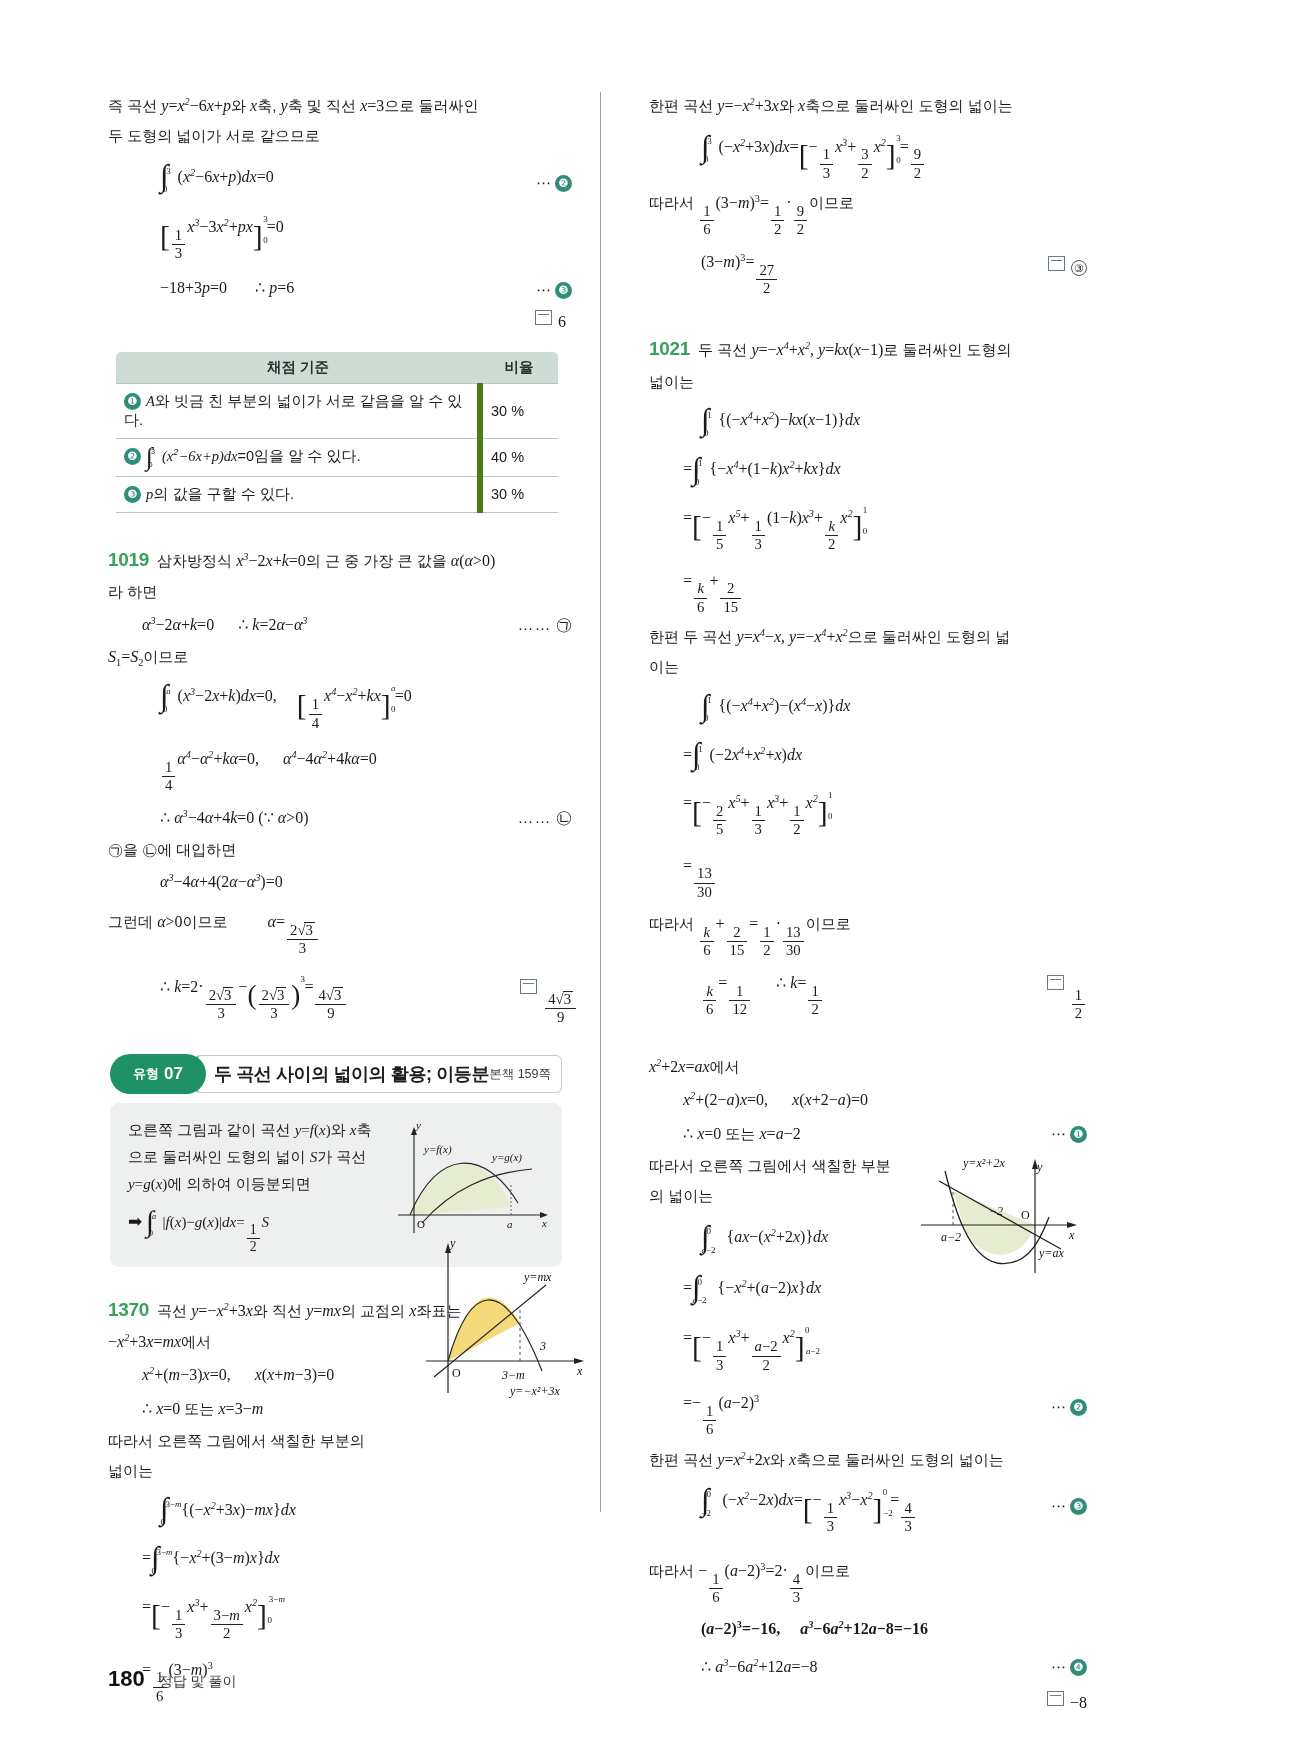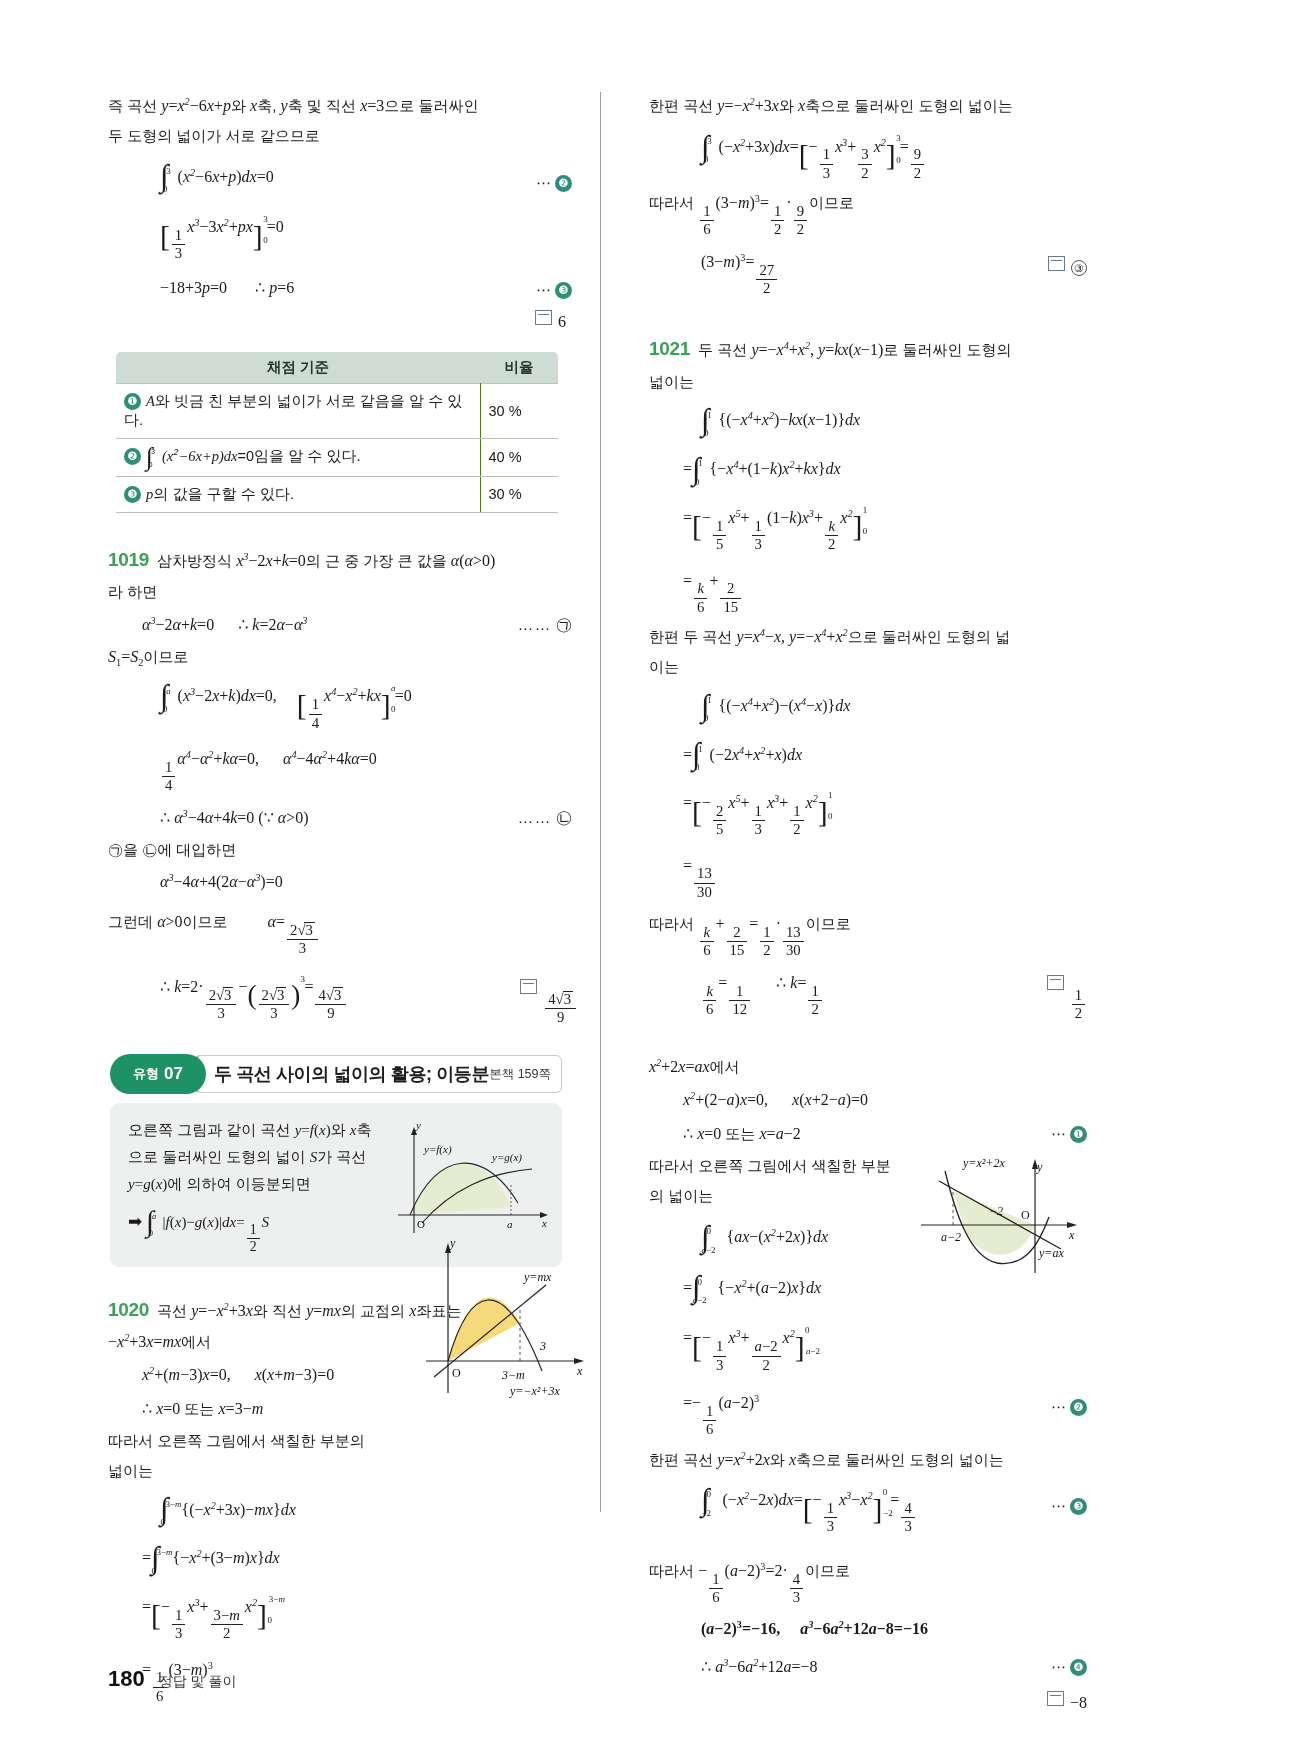--- a/index.html
+++ b/index.html
@@ -97,21 +97,21 @@
     background:#cfdcd5; font-weight:bold; color:#24352e;
     padding:6px 0; font-size:14.5px; text-align:center;
     border:none;
   }
   .gtable th.first { border-top-left-radius:5px; }
   .gtable th.last  { border-top-right-radius:5px; width:78px; }
   .gtable td {
     border-bottom:1px solid #b9c4be; padding:8px 8px; font-size:14.5px;
     color:#1a1a1a; height:33px;
   }
-  .gtable td.crit { border-right:1px solid #4d7c0f; }
+  .gtable td.crit { border-right:6px solid #4d7c0f; }
   .gtable td.ratio { text-align:left; width:78px; }
   .gtable tr:first-child td { border-top:1px solid #b9c4be; }
   .gtable td .cnum { margin-right:5px; }
 
   
   .yh-wrap { position:relative; margin:34px 0 0 2px; width:452px; }
   .yh-bar {
     margin-left:86px; height:38px;
     border:1.4px solid #c3cdc8; border-left:2px solid #8fa59b;
     border-radius:4px 6px 6px 4px;
@@ -352,21 +352,21 @@
             <text class="fig-label-s" x="25" y="117" style="font-style:normal;">O</text>
             <text class="fig-label-s" x="115" y="117">a</text>
             <text class="fig-label-s" x="32" y="42">y=f(x)</text>
             <text class="fig-label-s" x="100" y="50">y=g(x)</text>
           </svg>
         </div>
       </div>
 
       <div class="blk" style="margin-top:26px;">
         <div class="para">
-          <span class="pnum">1020</span><span class="kr">곡선 </span><span class="math">y</span>=−<span class="math">x</span><sup class="e">2</sup>+3<span class="math">x</span><span class="kr">와 직선 </span><span class="math">y</span>=<span class="math">mx</span><span class="kr">의 교점의 </span><span class="math">x</span><span class="kr">좌표는</span>
+          <span class="pnum">1370</span><span class="kr">곡선 </span><span class="math">y</span>=−<span class="math">x</span><sup class="e">2</sup>+3<span class="math">x</span><span class="kr">와 직선 </span><span class="math">y</span>=<span class="math">mx</span><span class="kr">의 교점의 </span><span class="math">x</span><span class="kr">좌표는</span>
         </div>
         <div class="para">
           −<span class="math">x</span><sup class="e">2</sup>+3<span class="math">x</span>=<span class="math">mx</span><span class="kr">에서</span>
         </div>
         <div class="eq indent1">
           <span class="math">x</span><sup class="e">2</sup>+(<span class="math">m</span>−3)<span class="math">x</span>=0, &nbsp;&nbsp;&nbsp;&nbsp; <span class="math">x</span>(<span class="math">x</span>+<span class="math">m</span>−3)=0
         </div>
         <div class="eq indent1">
           ∴ <span class="math">x</span>=0 <span class="kr">또는 </span><span class="math">x</span>=3−<span class="math">m</span>
         </div>

